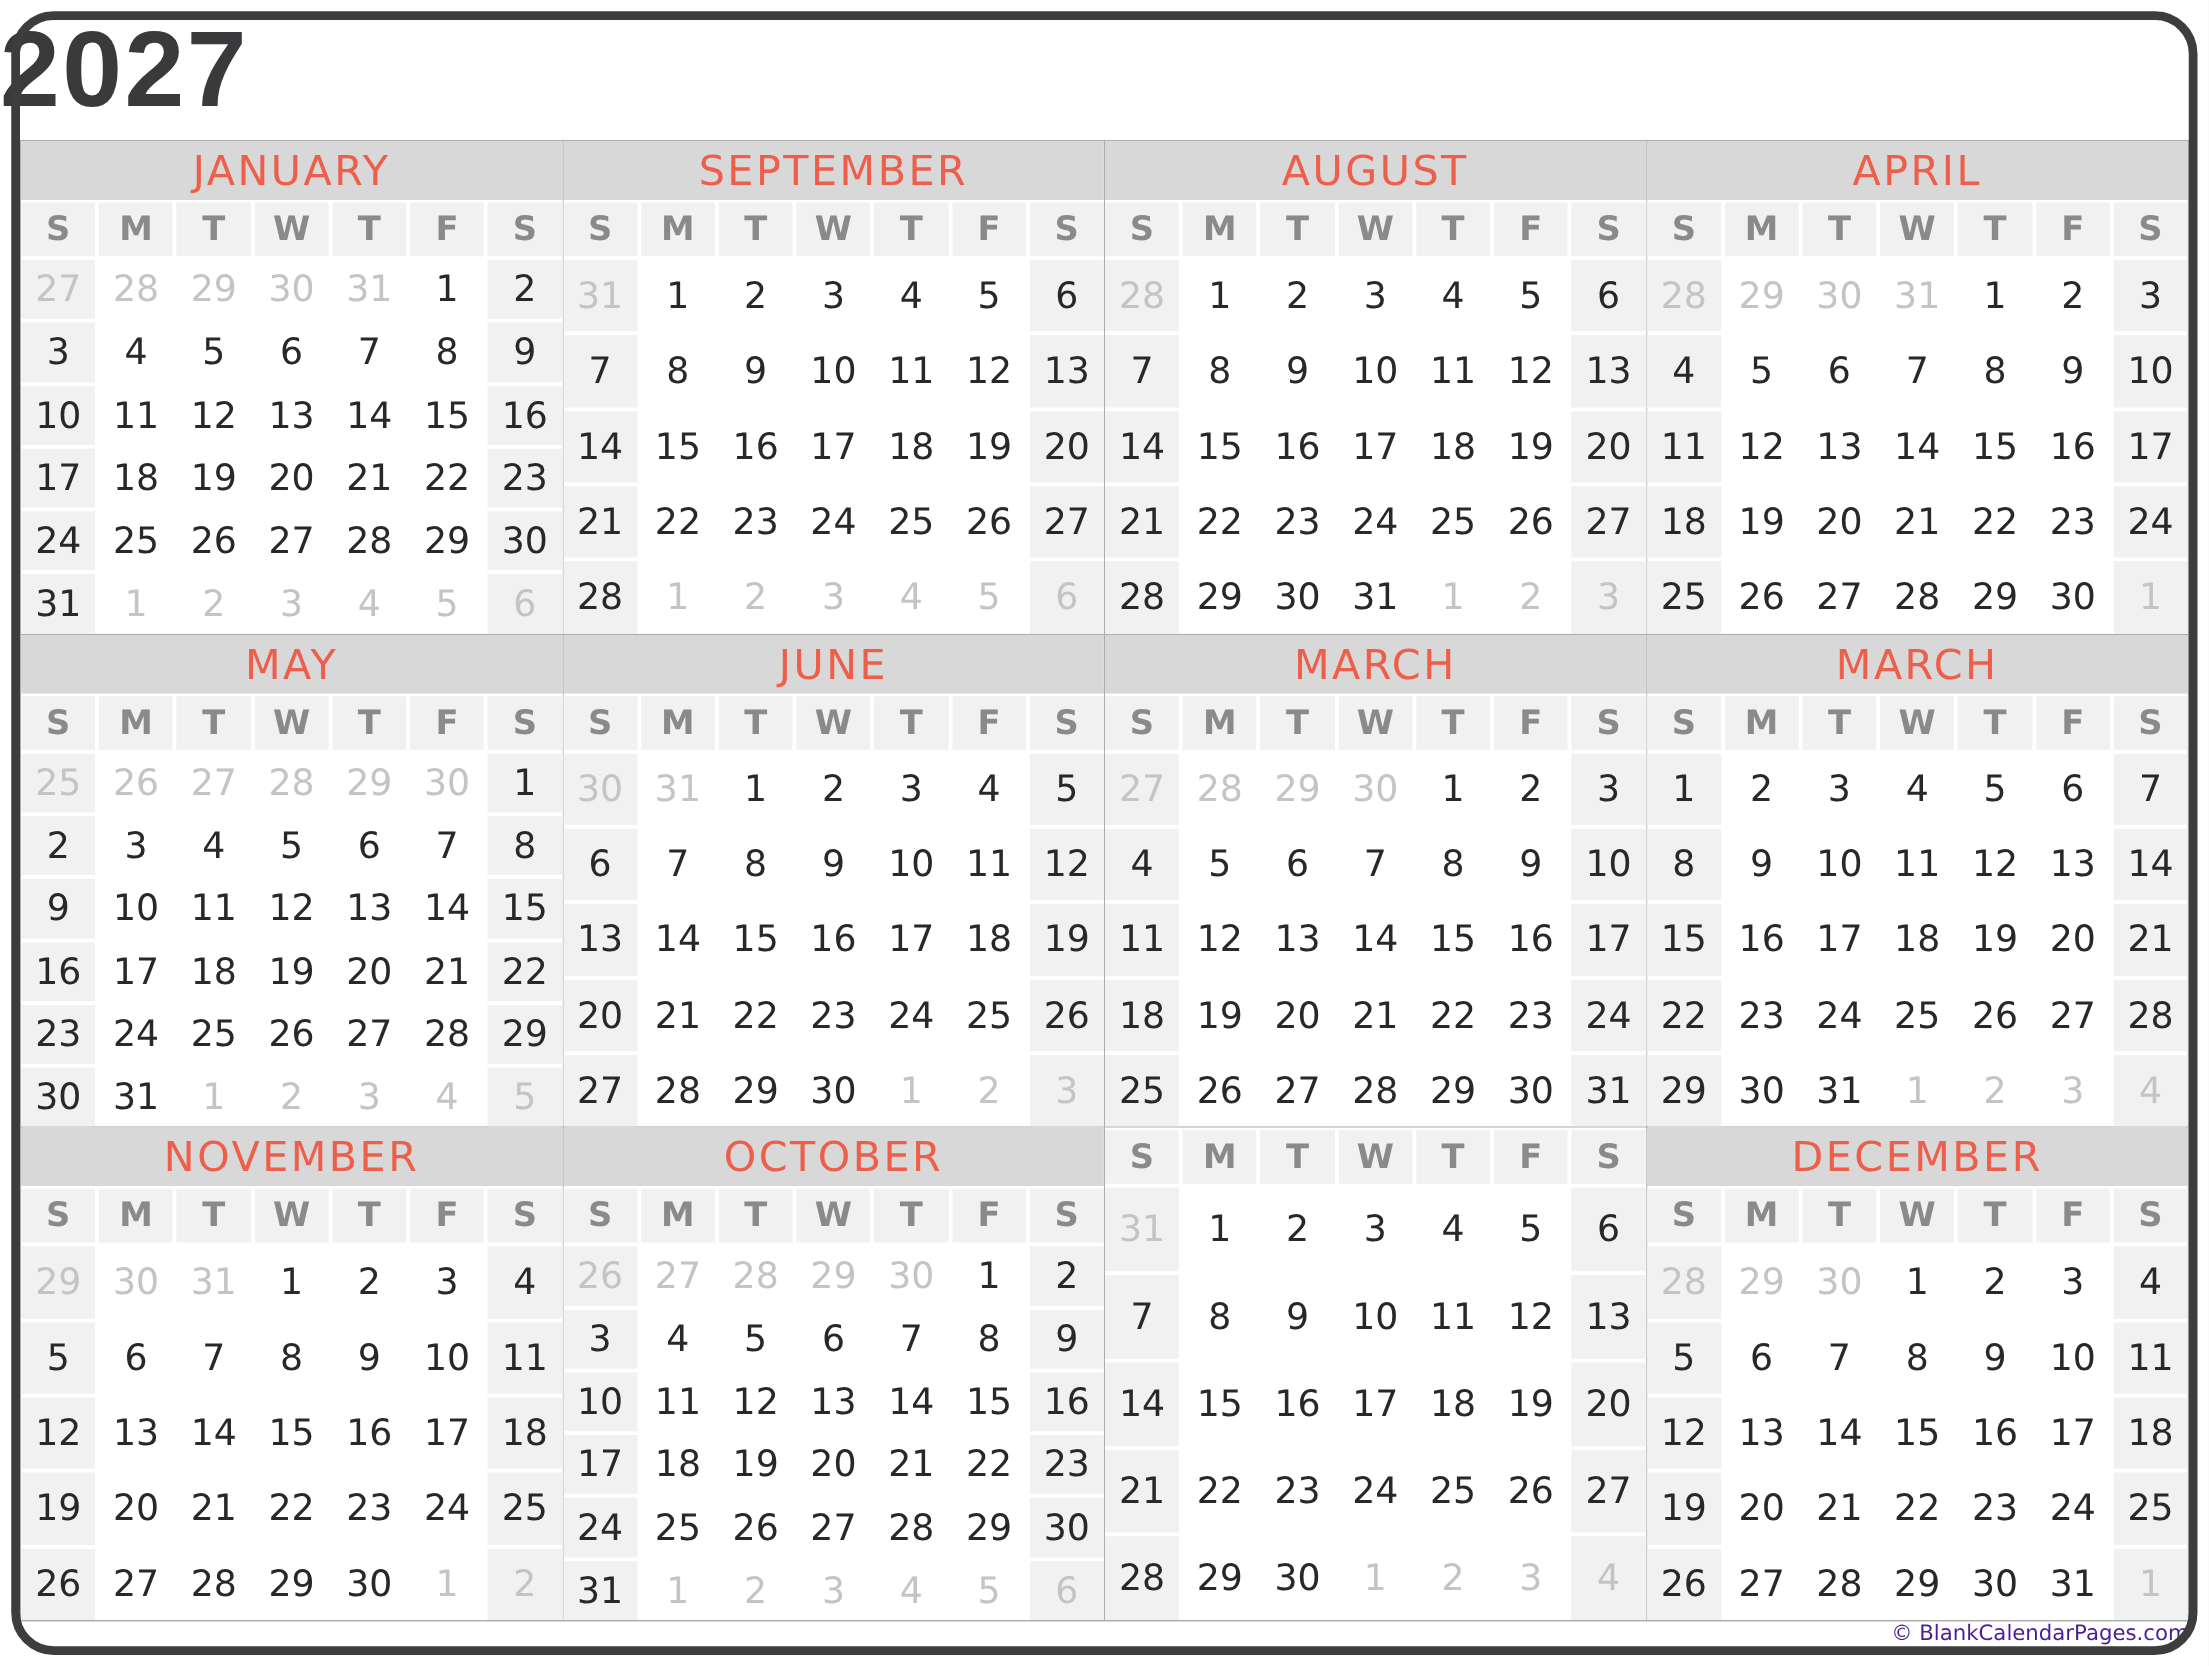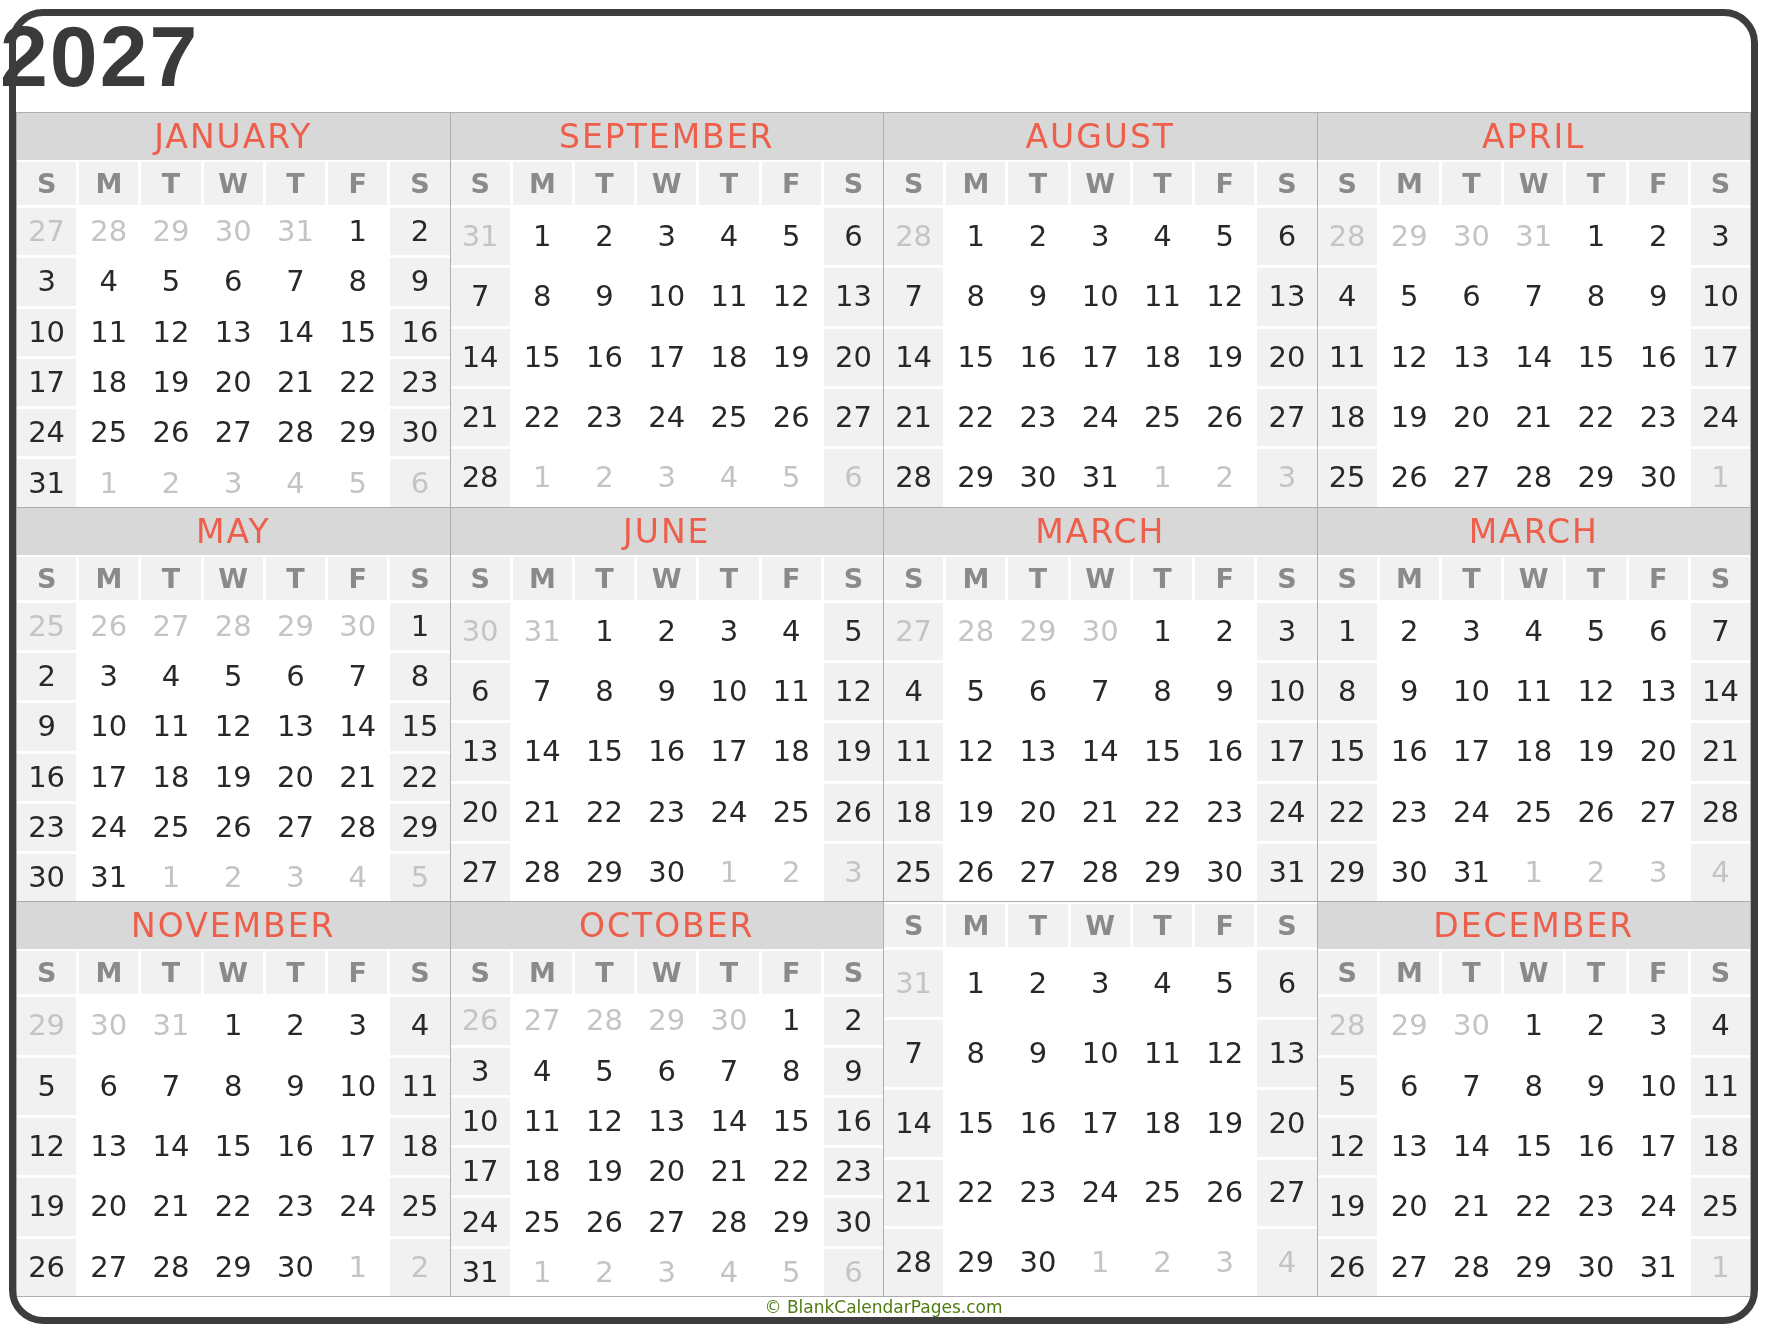--- a/index.html
+++ b/index.html
@@ -43,21 +43,21 @@
   .wrow.weekdays{flex:0 0 43px;}
   .cell{
     display:flex;align-items:center;justify-content:center;
     font-size:29px;color:var(--day,#282828);line-height:1;
   }
   .cell.shaded{background:var(--cell-bg,#f1f1f1);}
   .cell.wd{color:var(--weekday,#8a8a8a);font-weight:700;font-size:27px;}
   .cell.muted{color:var(--day-muted,#c4c4c4);}
   .footer-credit{
     position:absolute;left:16px;top:1297px;width:1735px;height:20px;
-    text-align:center;font-size:17px;line-height:20px;color:#4d7c0f;
+    text-align:right;font-size:17px;line-height:20px;color:#4c1d95;
   }
 </style>
 </head>
 <body style="--accent: #EE5F4B; --band-bg: #D8D8D8; --cell-bg: #F1F1F1; --day: #282828; --day-muted: #C4C4C4; --weekday: #8A8A8A; --title: #3A3A3C; --frame: #3D3D3D; --grid-line: #ADADAD;">
 
 <div class="frame"></div>
 
 <div class="year-title">2027</div>
 
 <div class="months-grid">

